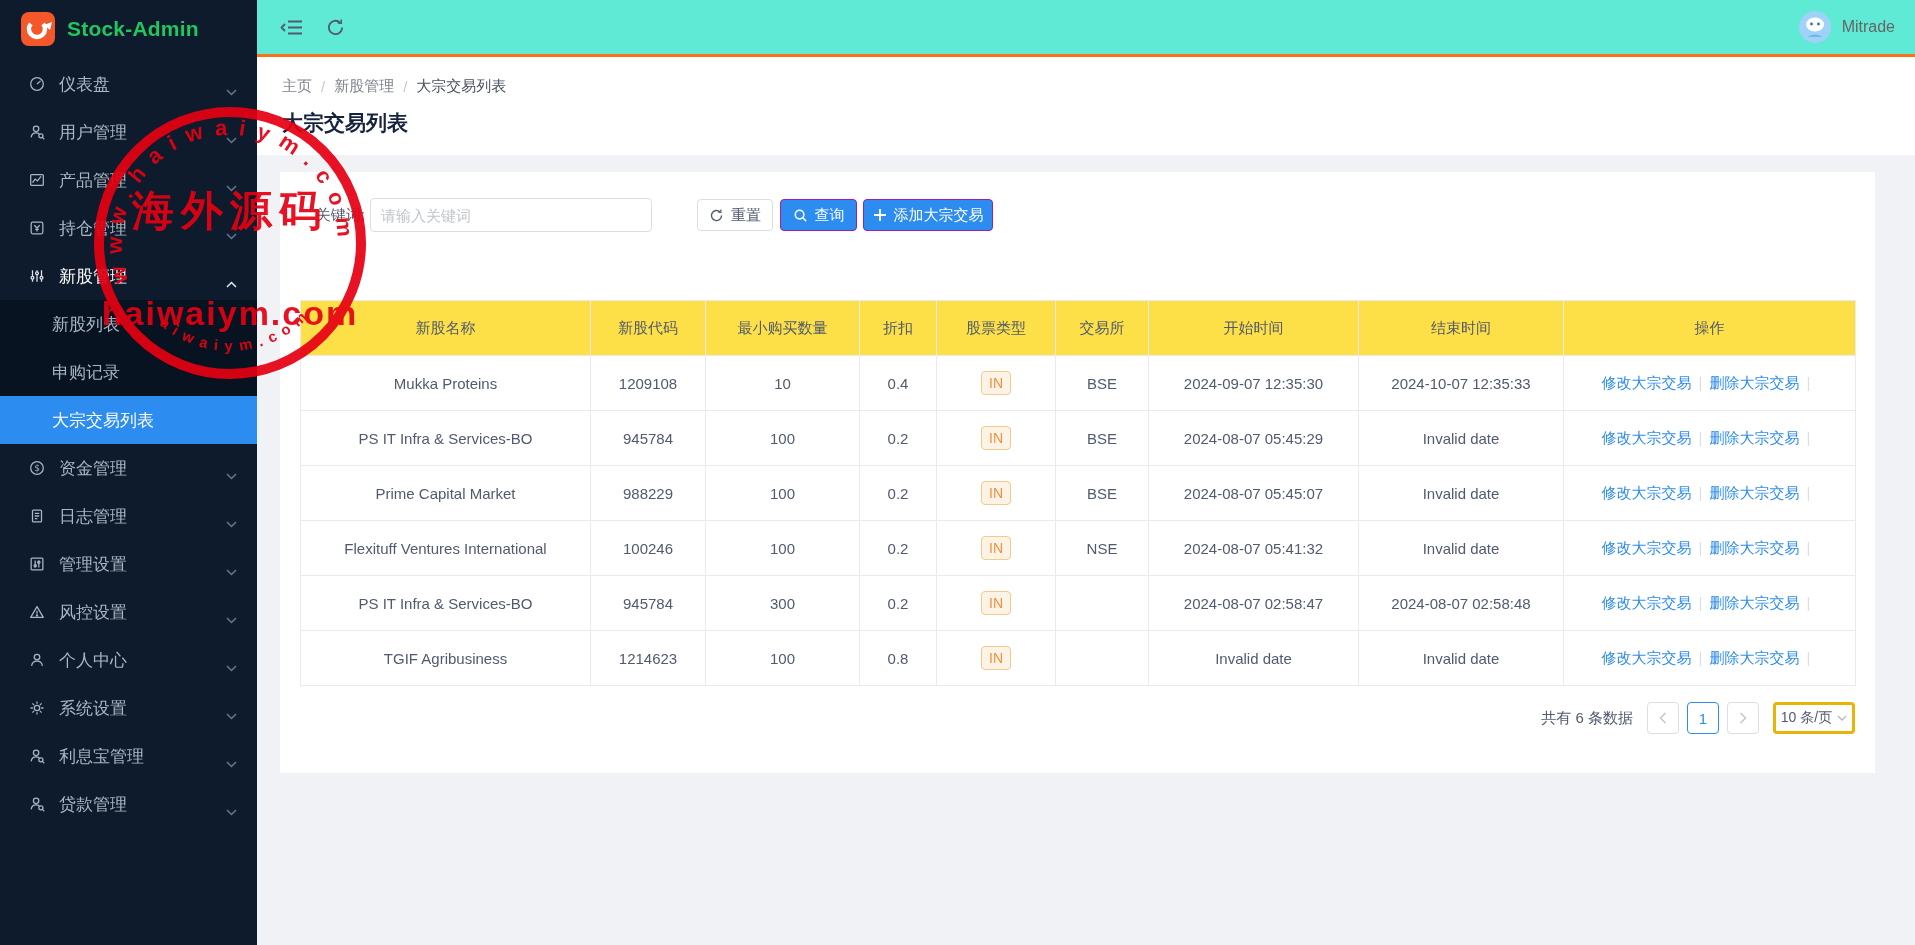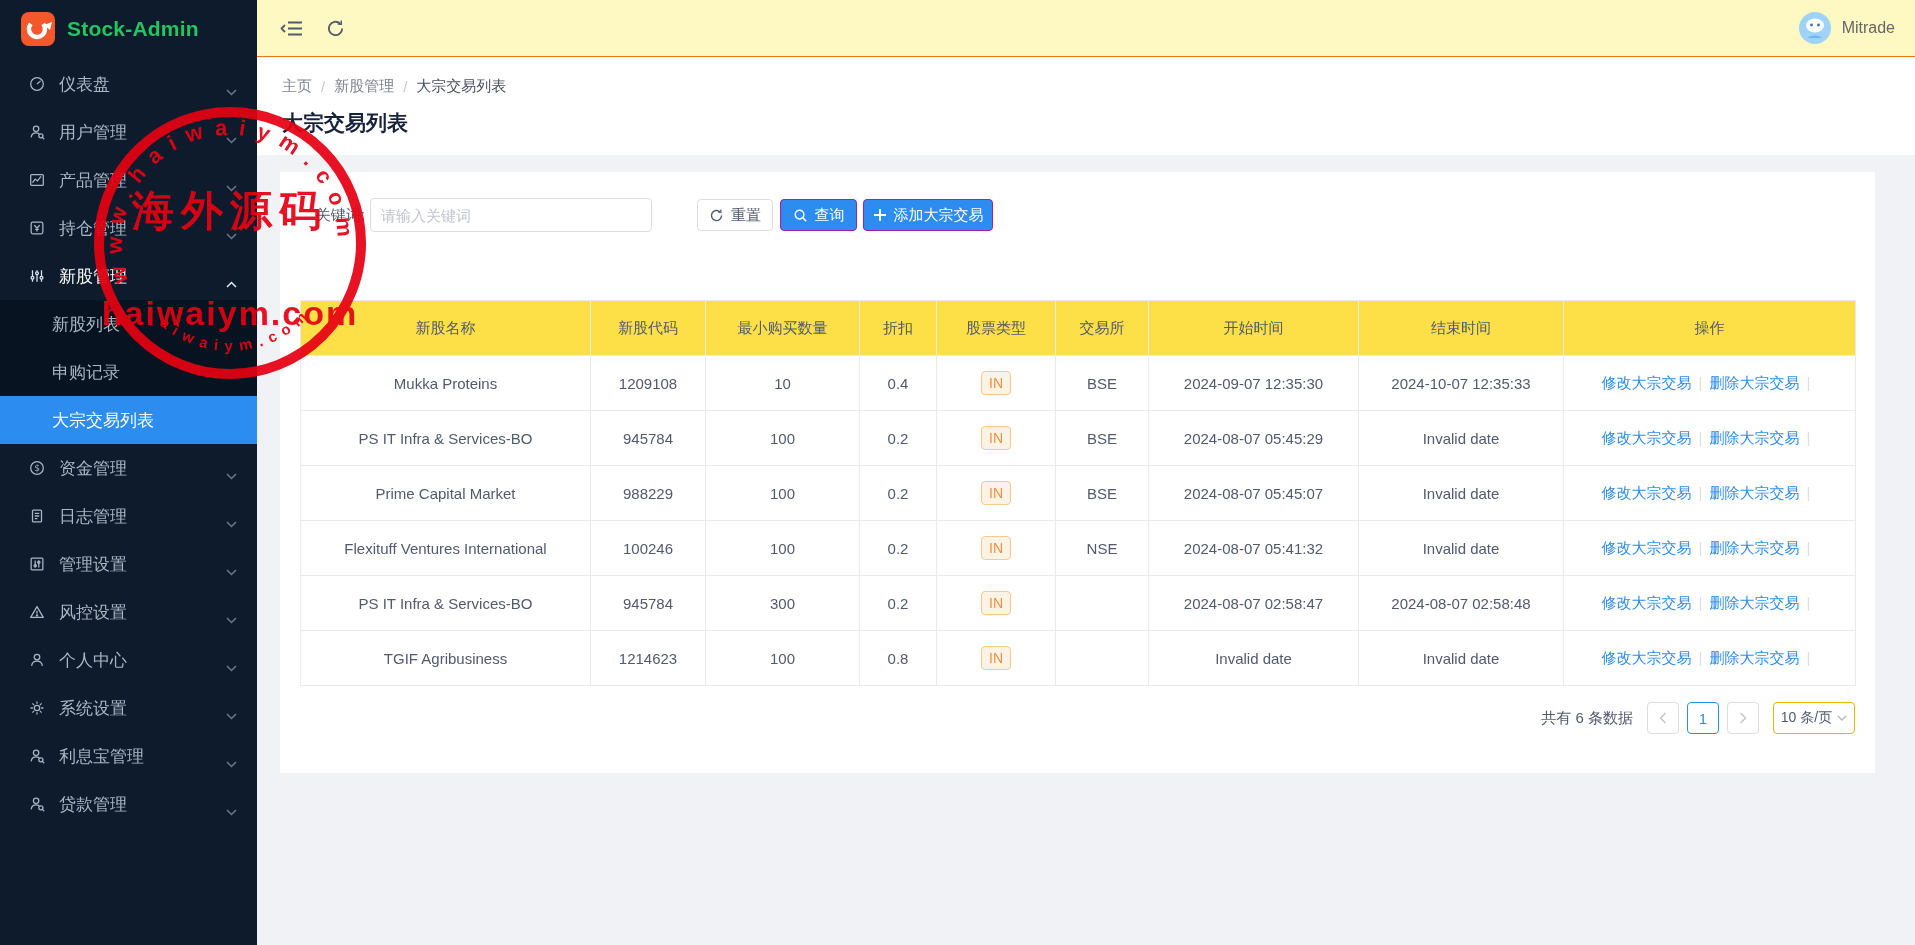--- a/index.html
+++ b/index.html
@@ -16,21 +16,21 @@
     padding-left:28px; gap:13px; color:#a9b6c3; font-size:17px; cursor:pointer; }
   .menu-item .mi-icon { width:18px; height:18px; display:flex; align-items:center; justify-content:center; }
   .menu-item .chev { position:absolute; right:20px; top:21px; }
   .menu-item.parent-open { color:#ffffff; }
   .submenu { background:#081321; }
   .submenu .menu-item { padding-left:52px; font-size:17px; }
   .submenu .menu-item.active { background:#2d8cf0; color:#fff; }
 
   
   .main { position:absolute; left:257px; top:0; width:1658px; height:945px; }
-  .topbar { height:57px; background:#fef9c3; border-bottom:1px solid #f97316;
+  .topbar { height:57px; background:#5eead4; border-bottom:3px solid #f97316;
     display:flex; align-items:center; padding:0 20px 0 23px; }
   .topbar .tb-icon { margin-right:22px; cursor:pointer; display:flex; align-items:center; }
   .tb-user { margin-left:auto; display:flex; align-items:center; gap:10px; cursor:pointer; }
   .tb-user-name { color:#666; font-size:16px; }
 
   .bc-section { background:#fff; padding:20px 0 0 25px; height:98px; }
   .breadcrumb { font-size:15px; color:#80848f; display:flex; gap:9px; align-items:center; }
   .breadcrumb .crumb { cursor:pointer; }
   .breadcrumb .sep { color:#c5c8ce; }
   .breadcrumb .crumb.last { color:#495060; cursor:default; }
@@ -65,21 +65,21 @@
   .act-link { color:#2d8cf0; cursor:pointer; }
   .act-sep { color:#dcdee2; margin:0 7px; }
 
   
   .pager { position:absolute; right:20px; top:530px; height:32px; display:flex;
     align-items:center; gap:8px; font-size:15px; color:#515a6e; }
   .pg-total { margin-right:6px; }
   .pg-btn { width:32px; height:32px; border:1px solid #dcdee2; border-radius:4px; background:#fff;
     display:flex; align-items:center; justify-content:center; cursor:pointer; color:#bbb; }
   .pg-btn.page-active { border-color:#2d8cf0; color:#2d8cf0; font-size:15px; }
-  .pg-size { width:82px; height:32px; border:1px solid #eab308; border-radius:4px; background:#fff;
+  .pg-size { width:82px; height:32px; border:3px solid #eab308; border-radius:4px; background:#fff;
     display:flex; align-items:center; justify-content:center; gap:5px; cursor:pointer;
     color:#515a6e; font-size:14px; margin-left:6px; }
 
   
   .stamp { position:absolute; left:80px; top:93px; width:300px; height:300px; z-index:50;
     pointer-events:none; opacity:.92; }
 </style>
 </head>
 <body>
 

